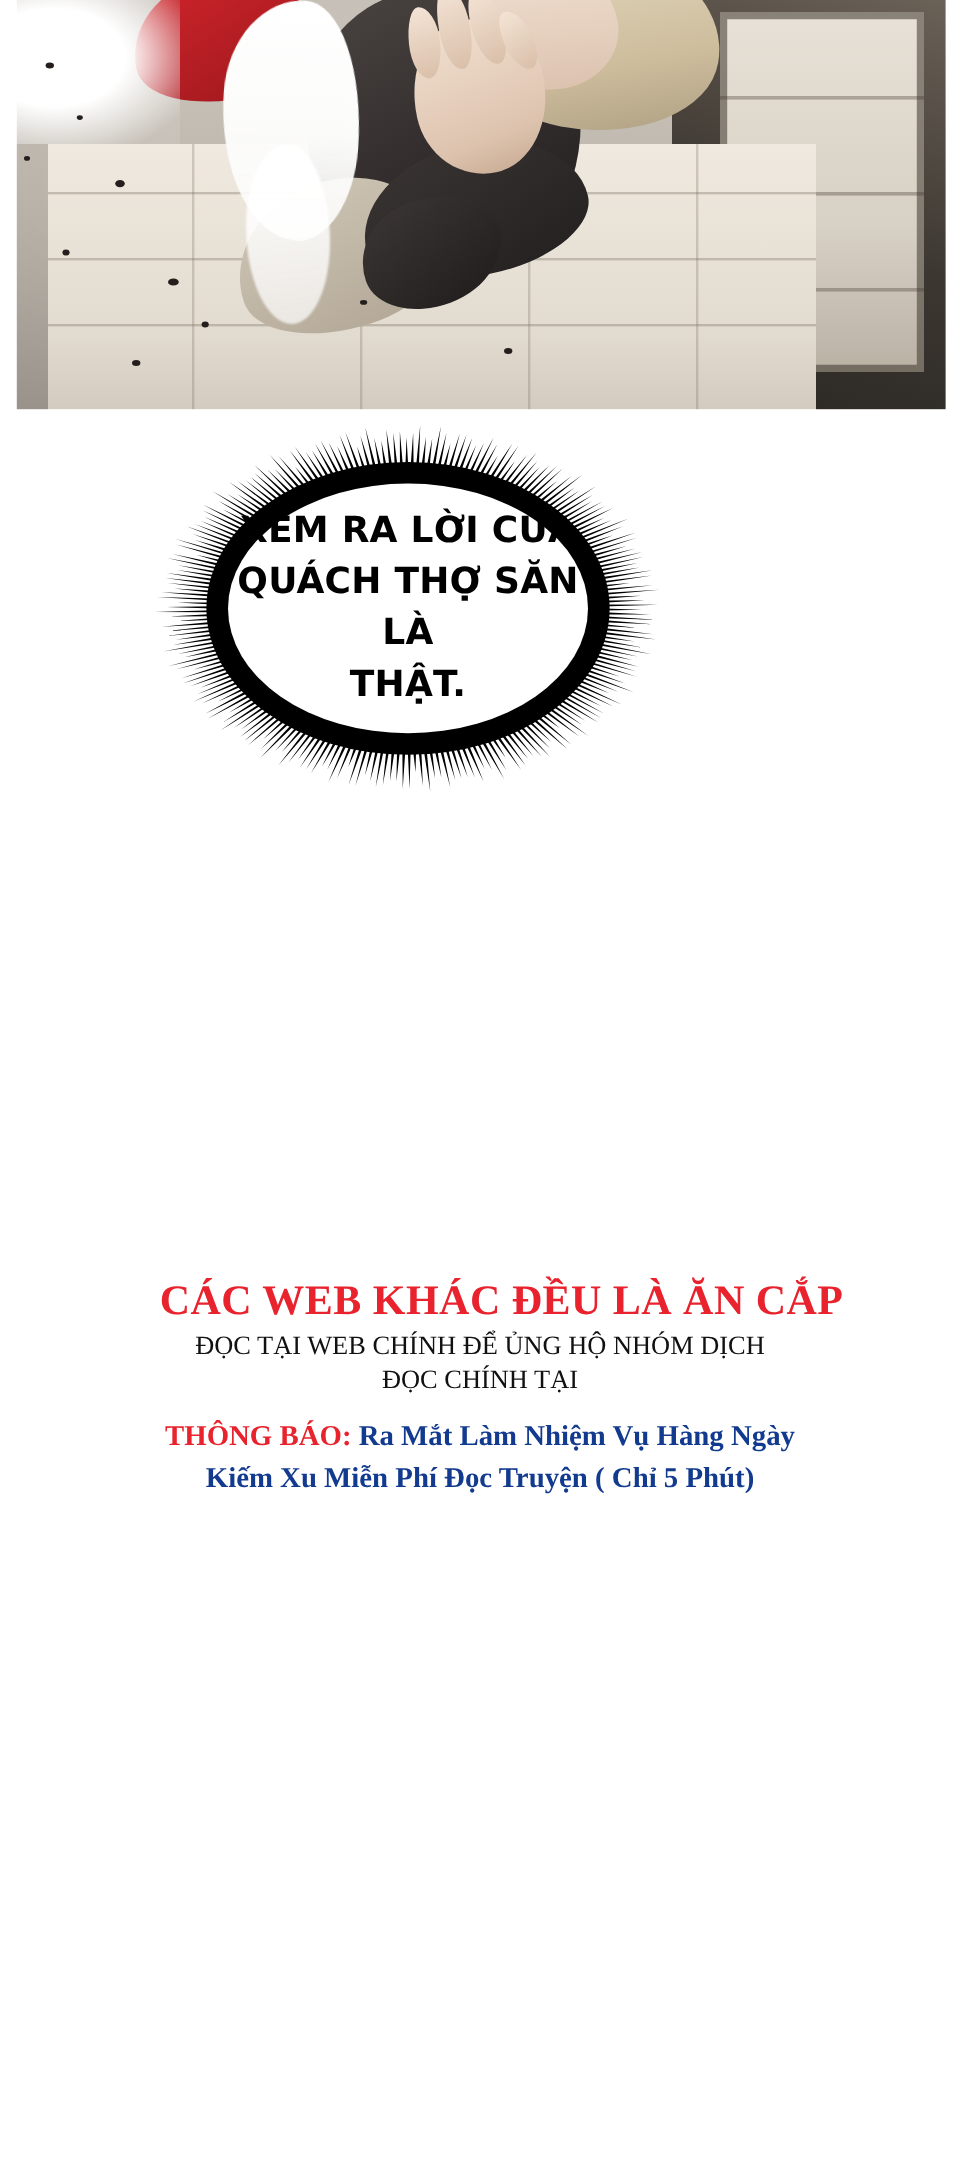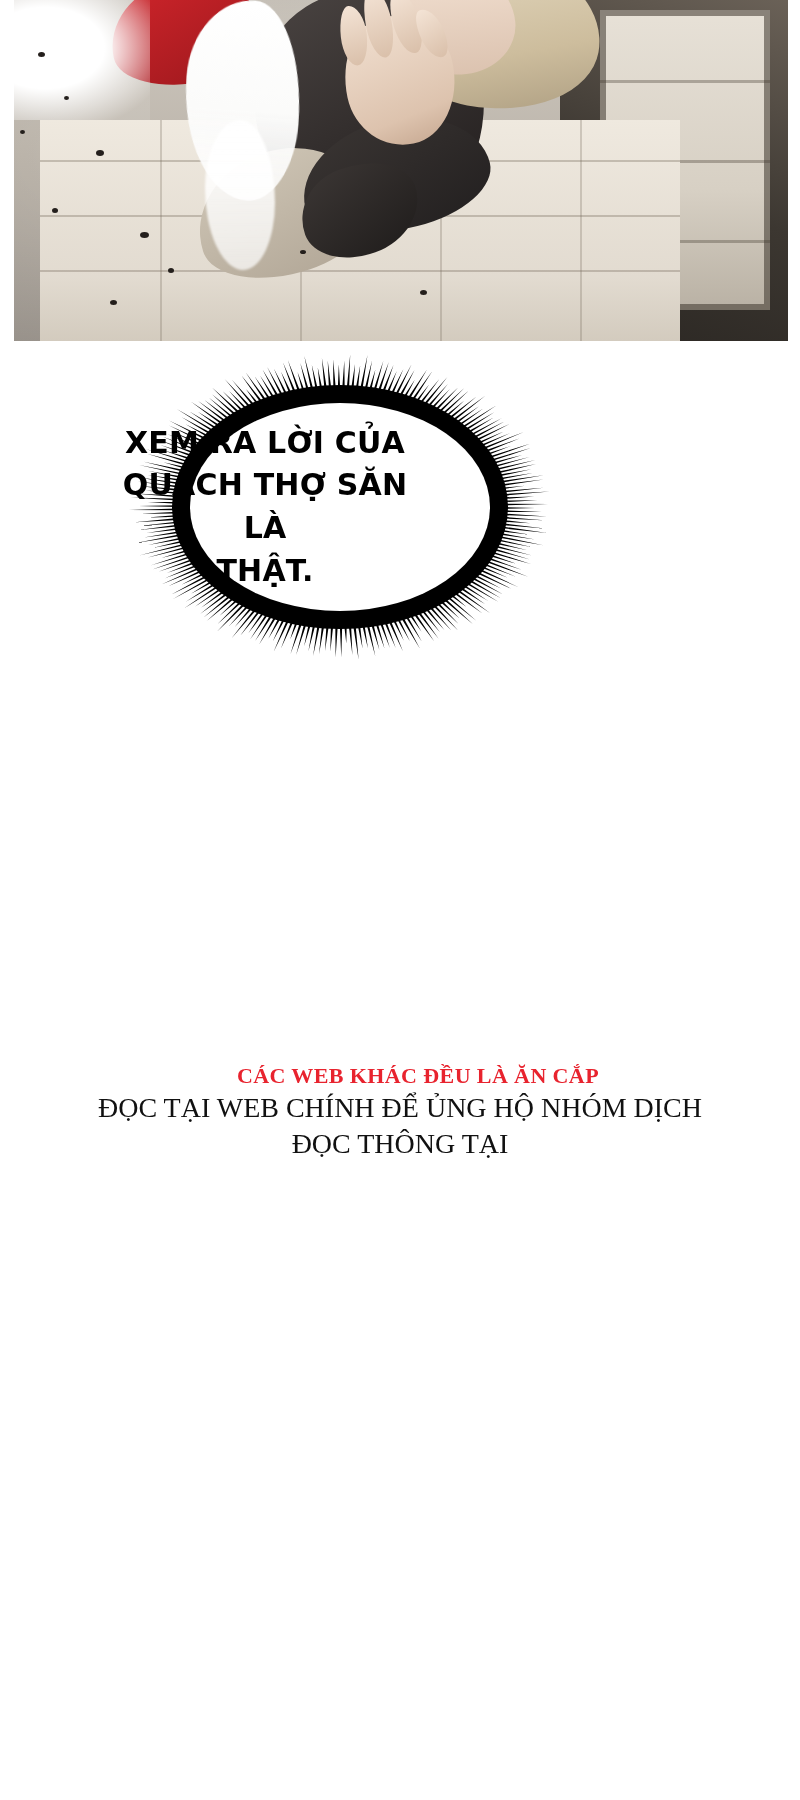--- a/index.html
+++ b/index.html
@@ -223,21 +223,21 @@
   }
   .bubble-svg { display: block; }
   .bubble-text {
     position: absolute;
     left: 0;
     top: 0;
     width: 440px;
     height: 310px;
     display: flex;
     align-items: center;
-    justify-content: flex-start;
+    justify-content: center;
     text-align: center;
     pointer-events: none;
   }
   .bubble-text span {
     display: block;
     font-family: "DejaVu Sans", sans-serif;
     font-weight: 700;
     font-size: 30px;
     line-height: 1.42;
     color: #000000;
@@ -249,32 +249,32 @@
   .promo {
     position: absolute;
     left: 0;
     top: 1062px;
     width: 800px;
     text-align: center;
   }
   .promo-line1 {
     font-family: "Liberation Serif", serif;
     font-weight: 700;
-    font-size: 22px;
+    font-size: 35px;
     color: #e8232e;
     letter-spacing: 0.4px;
     line-height: 1.25;
     margin-left: 36px;
   }
   .promo-line2,
   .promo-line3,
   .promo-line4 {
     font-family: "Liberation Serif", serif;
     font-weight: 400;
-    font-size: 28px;
+    font-size: 22px;
     color: #111111;
     line-height: 1.32;
   }
   .promo-brand {
     margin-top: 6px;
     font-family: "DejaVu Sans", sans-serif;
     font-weight: 700;
     font-style: italic;
     font-size: 52px;
     color: #ffb400;
@@ -369,16 +369,20 @@
       <ellipse cx="220" cy="155" rx="150" ry="104" fill="#ffffff"></ellipse>
     </svg>
     <div class="bubble-text">
       <span>XEM RA LỜI CỦA<br>QUÁCH THỢ SĂN LÀ<br>THẬT.</span>
     </div>
   </div>
 
   <div class="promo">
     <div class="promo-line1">CÁC WEB KHÁC ĐỀU LÀ ĂN CẮP</div>
     <div class="promo-line2">ĐỌC TẠI WEB CHÍNH ĐỂ ỦNG HỘ NHÓM DỊCH</div>
-    <div class="promo-line4">ĐỌC THÔNG TẠI</div>
+    <div class="promo-line4">ĐỌC CHÍNH TẠI</div>
+    <div class="promo-notice">
+      <span class="hl">THÔNG BÁO:</span><span> Ra Mắt Làm Nhiệm Vụ Hàng Ngày</span>
+      <span class="ln2">Kiếm Xu Miễn Phí Đọc Truyện ( Chỉ 5 Phút)</span>
+    </div>
   </div>
 
 </div>
 
 </body></html>

